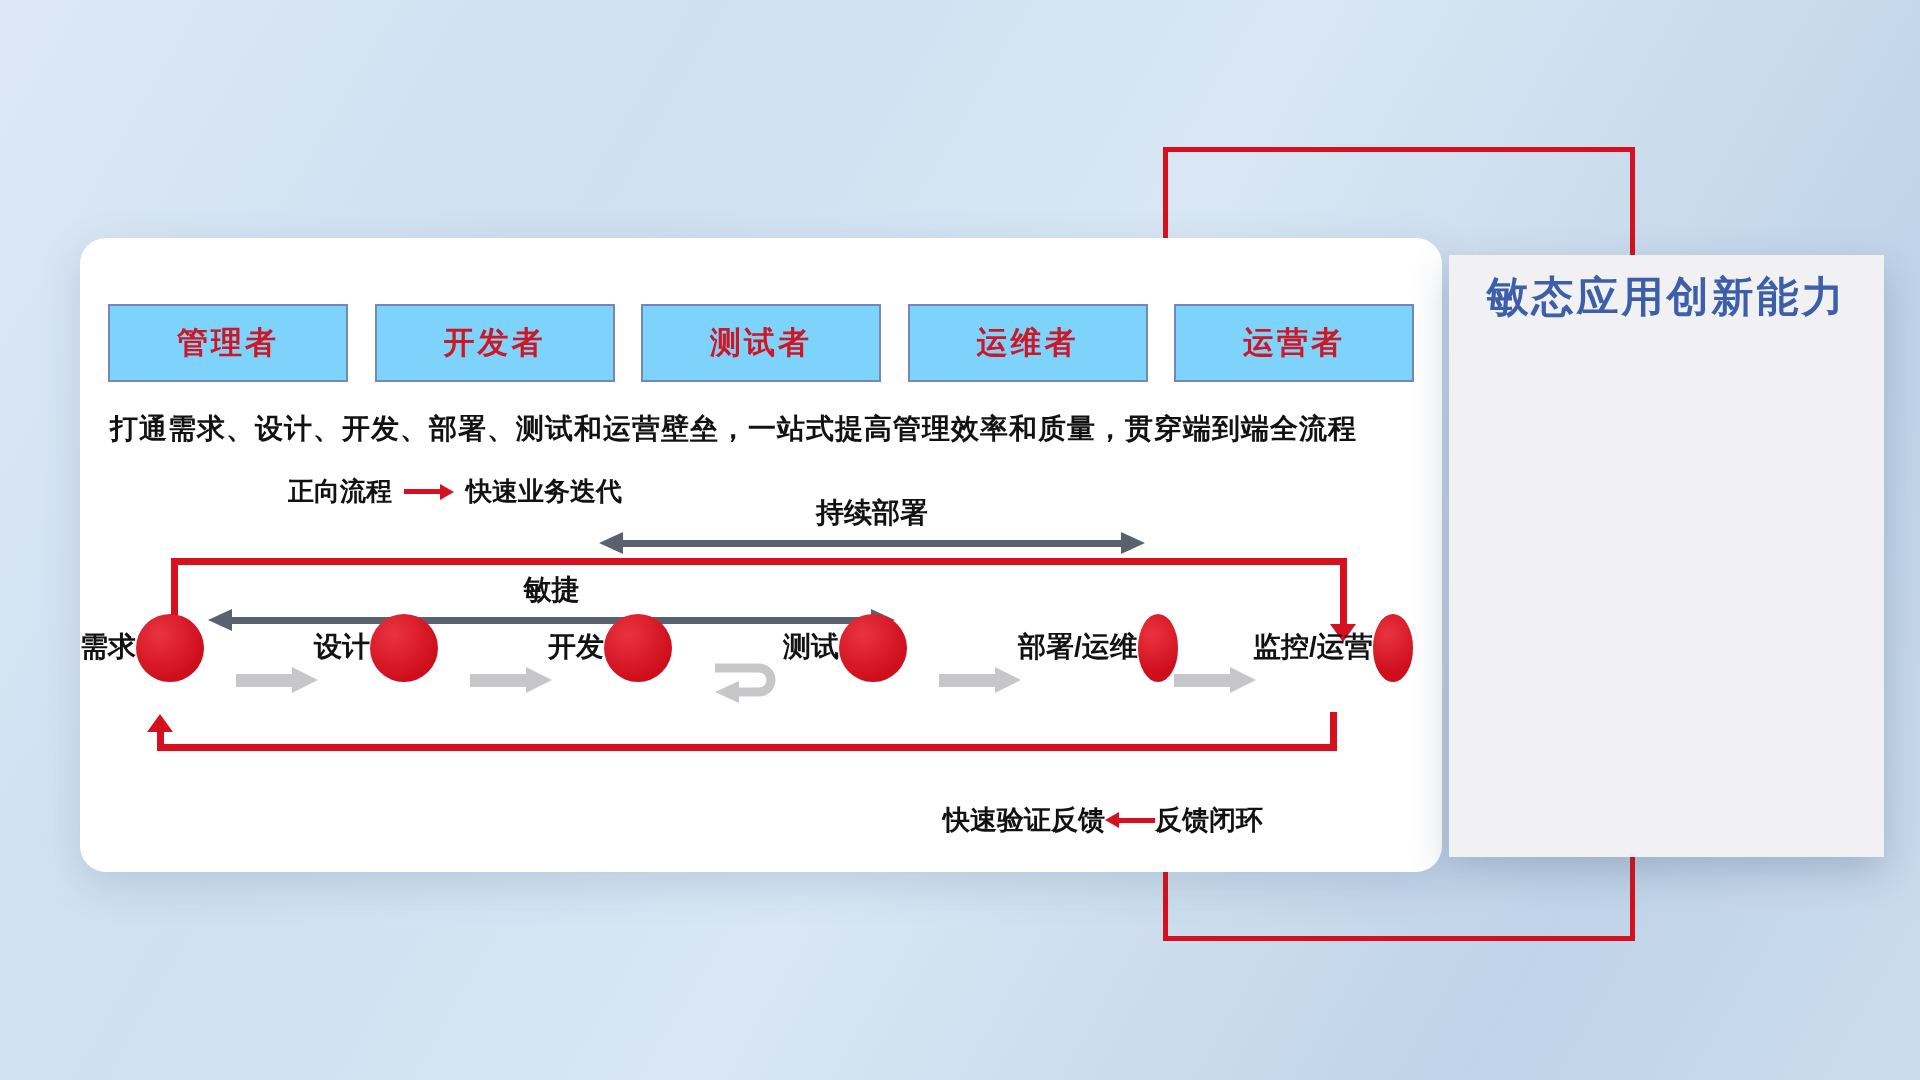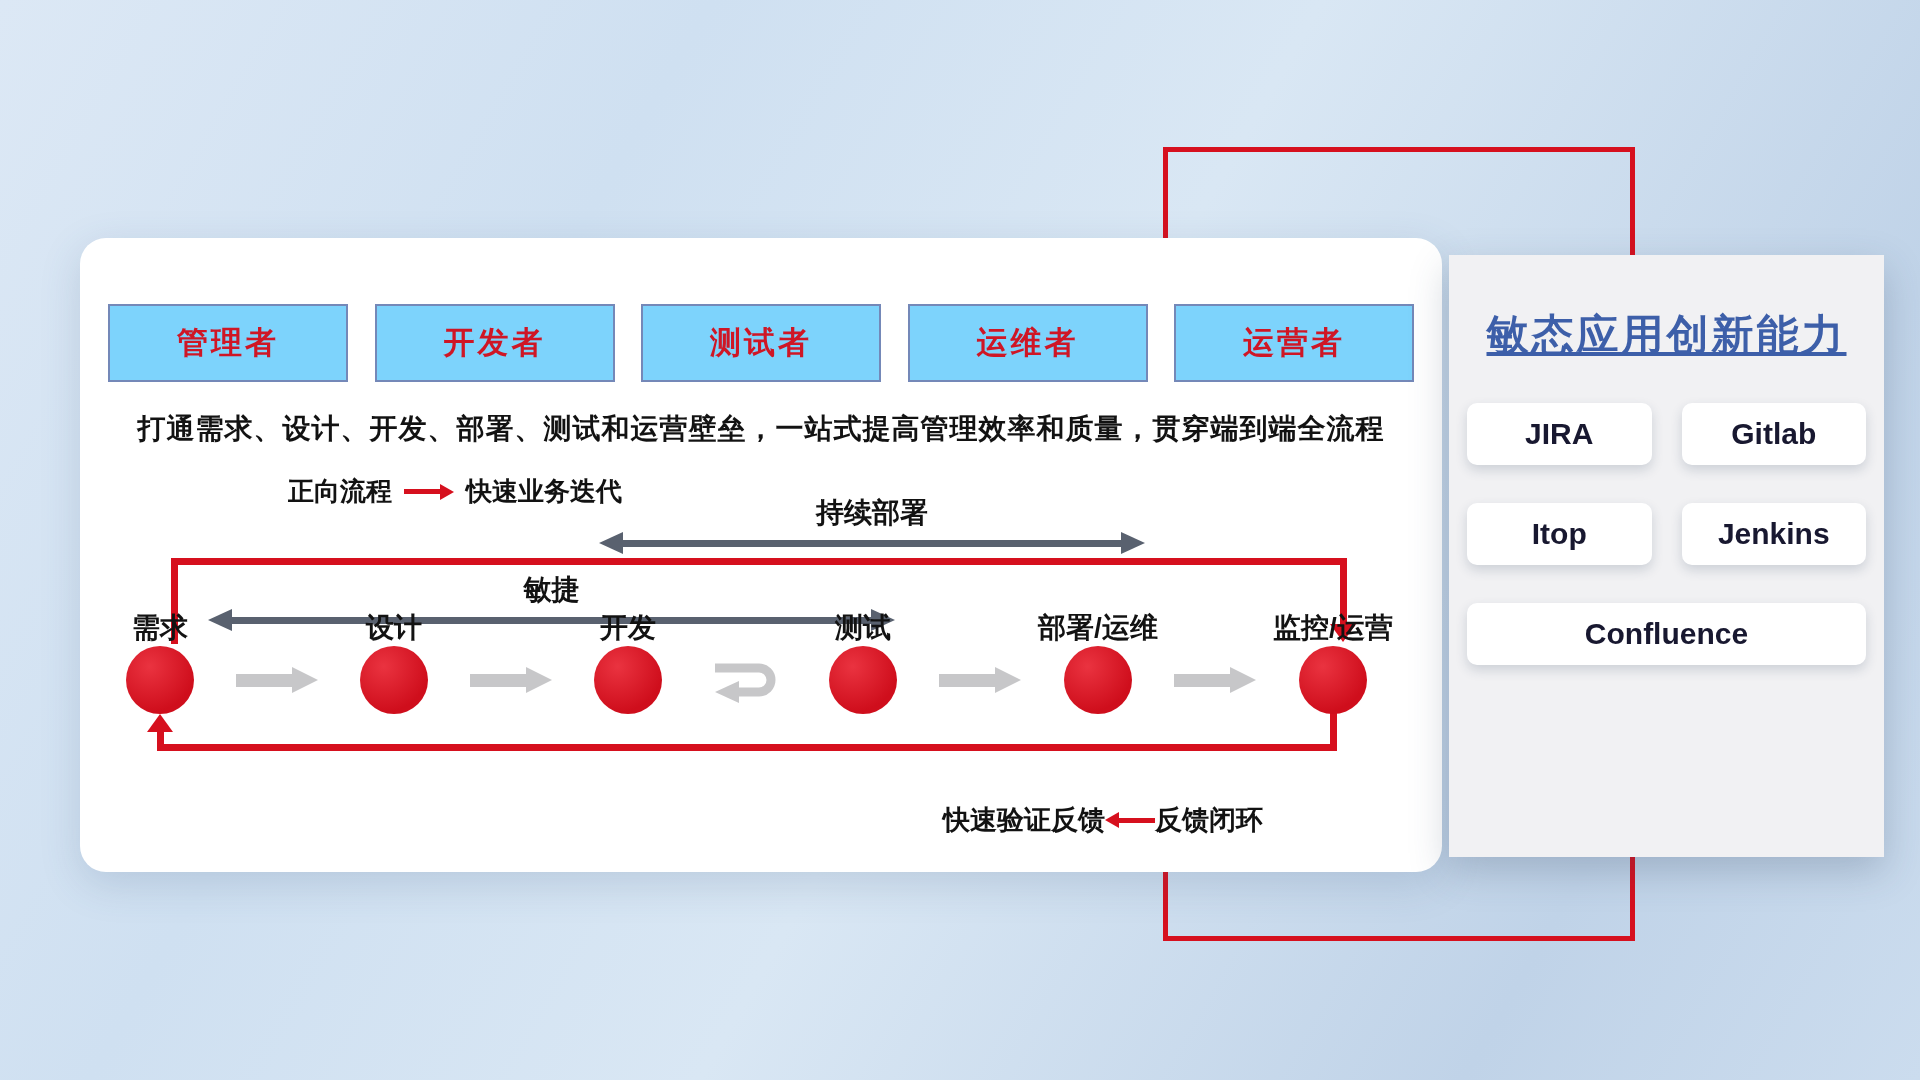--- a/index.html
+++ b/index.html
@@ -33,21 +33,21 @@
     display:flex;justify-content:space-between;
   }
   .role-box{
     width:236px;height:74px;border:2px solid var(--role-border);
     display:flex;align-items:center;justify-content:center;background:#7dd3fc;
   }
   .role-label{
     color:var(--role-text-red);font-size:31px;font-weight:bold;letter-spacing:3px;
   }
   .description{
-    position:absolute;left:30px;right:30px;top:172px;text-align:center;
+    position:absolute;left:30px;right:30px;top:172px;text-align:left;
     font-size:28px;font-weight:bold;color:#121212;letter-spacing:1px;
   }
   .legend-forward{
     position:absolute;left:208px;top:236px;display:flex;align-items:center;gap:12px;
     font-size:26px;font-weight:bold;color:#121212;
   }
   .arrow-red-right{display:inline-flex;align-items:center;}
   .arrow-red-right .bar{width:36px;height:5px;background:var(--accent-red);display:inline-block;}
   .arrow-red-right .head{width:0;height:0;border-top:8px solid transparent;border-bottom:8px solid transparent;border-left:14px solid var(--accent-red);display:inline-block;}
   .arrow-red-left{display:inline-flex;align-items:center;}
@@ -70,21 +70,21 @@
   .rl-left-up{left:91px;top:320px;width:7px;height:86px;}
   .rl-right-down{left:1260px;top:320px;width:7px;height:70px;}
   .rl-bottom{left:77px;top:506px;width:1180px;height:7px;}
   .rl-right-drop{left:1250px;top:474px;width:7px;height:36px;}
   .rl-left-rise{left:77px;top:492px;width:7px;height:20px;}
   .tri{position:absolute;width:0;height:0;z-index:2;}
   .tri-down{left:1250px;top:386px;border-left:13px solid transparent;border-right:13px solid transparent;border-top:18px solid var(--accent-red);}
   .tri-up{left:67px;top:476px;border-left:13px solid transparent;border-right:13px solid transparent;border-bottom:18px solid var(--accent-red);}
 
   
-  .stage-node{position:absolute;top:374px;width:160px;display:flex;flex-direction:column;align-items:center;z-index:5;}
+  .stage-node{position:absolute;top:374px;width:160px;display:flex;flex-direction:row;align-items:center;z-index:5;}
   .stage-label{font-size:28px;font-weight:bold;color:#121212;line-height:32px;white-space:nowrap;}
   .stage-circle{width:68px;height:68px;border-radius:50%;margin-top:2px;
     background:radial-gradient(circle at 35% 30%, #ea3340 0%, #cf0e1c 70%);}
   
   .g-arrow{position:absolute;top:429px;display:flex;align-items:center;z-index:4;}
   .g-bar{width:56px;height:13px;background:var(--light-arrow);}
   .g-head{width:0;height:0;border-top:13px solid transparent;border-bottom:13px solid transparent;border-left:26px solid var(--light-arrow);}
   .loop-icon{position:absolute;left:623px;top:418px;z-index:4;}
 
   .legend-feedback{
@@ -95,21 +95,21 @@
   
   .side-panel{
     position:absolute;left:1449px;top:255px;width:435px;height:602px;
     background:var(--panel-bg);z-index:3;
     box-shadow:0 14px 36px rgba(50,70,100,.25);
   }
   .panel-title{
     text-align:center;color:var(--title-blue);font-size:42px;font-weight:bold;letter-spacing:3px;line-height:44px;
   }
   .panel-title.line1{margin-top:44px;}
-  .panel-title.line2{margin-top:58px;text-decoration:underline;}
+  .panel-title.line2{margin-top:20px;}
   .tools-grid{
     margin:46px 18px 0 18px;
     display:grid;grid-template-columns:1fr 1fr;column-gap:30px;row-gap:38px;
   }
   .tool-chip{
     height:62px;background:#ffffff;border-radius:10px;
     box-shadow:0 5px 12px rgba(40,60,90,.18);
     display:flex;align-items:center;justify-content:center;
     font-size:30px;font-weight:bold;color:#181830;
   }
@@ -234,22 +234,15 @@
         <span class="head"></span>
         <span class="bar"></span>
       </span>
       <span>反馈闭环</span>
     </div>
 
   </div>
 
   <div class="side-panel">
     <div class="panel-title line2">敏态应用创新能力</div>
-    <div class="tools-grid">
-      <div class="tool-chip">JIRA</div>
-      <div class="tool-chip">Gitlab</div>
-      <div class="tool-chip">Itop</div>
-      <div class="tool-chip">Jenkins</div>
-      <div class="tool-chip wide">Confluence</div>
-    </div>
   </div>
 
 </div>
 
 </body></html>

